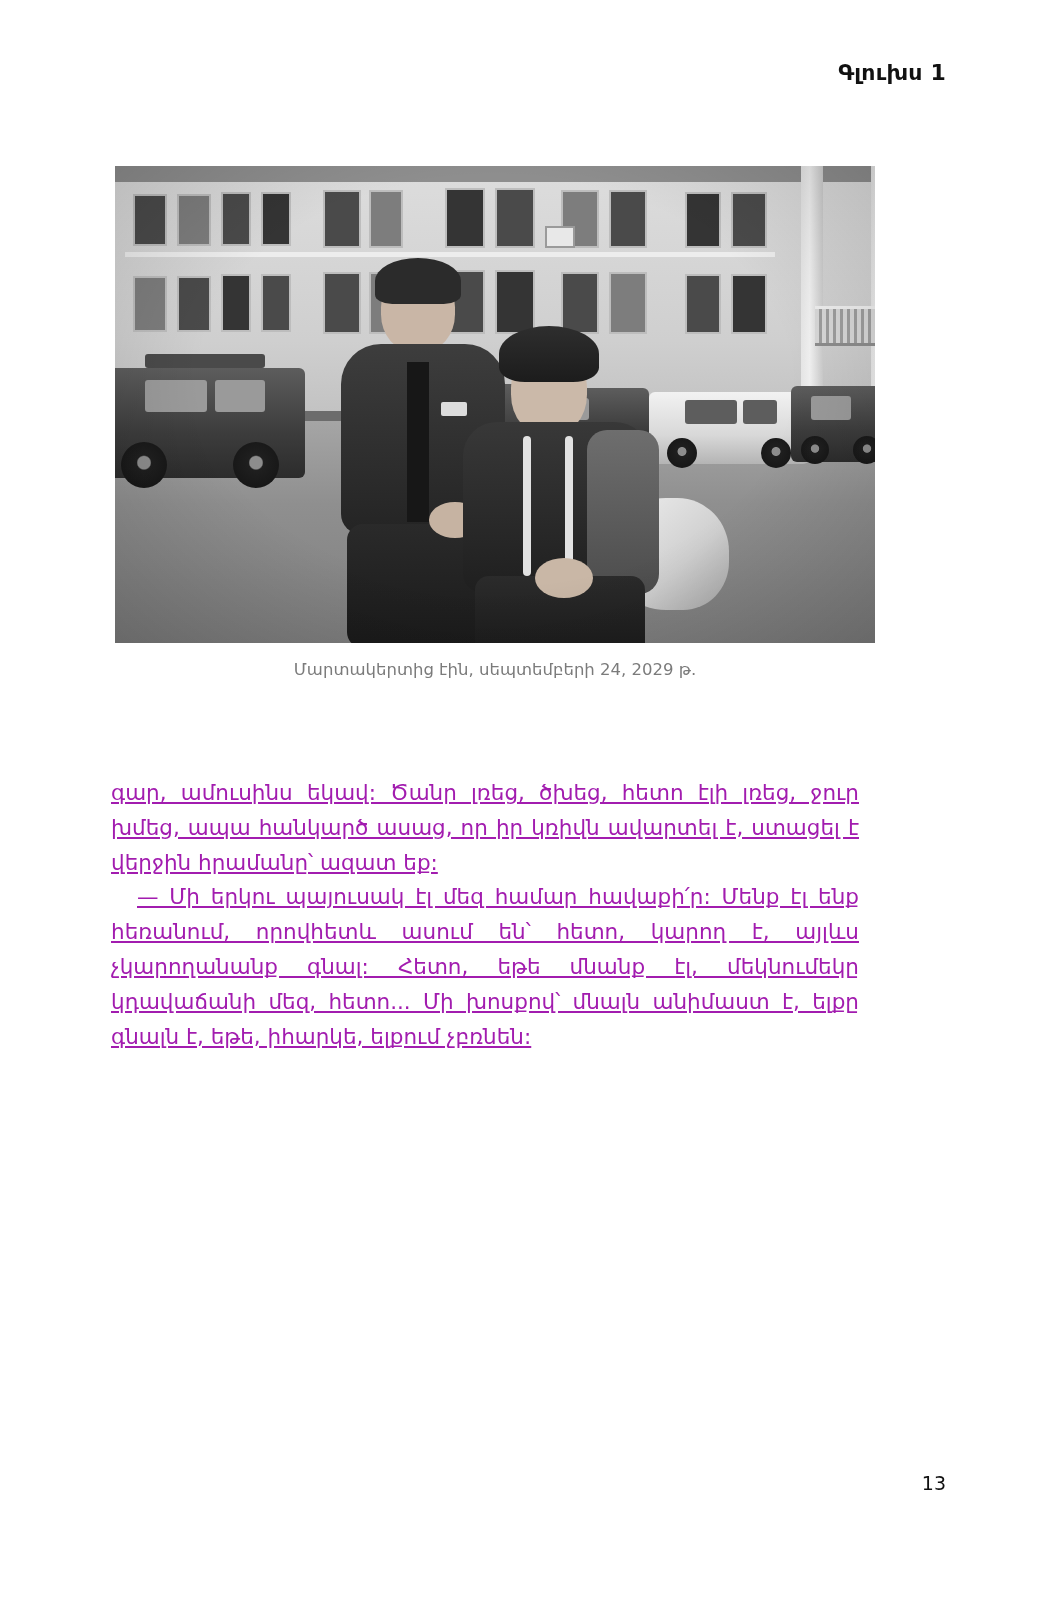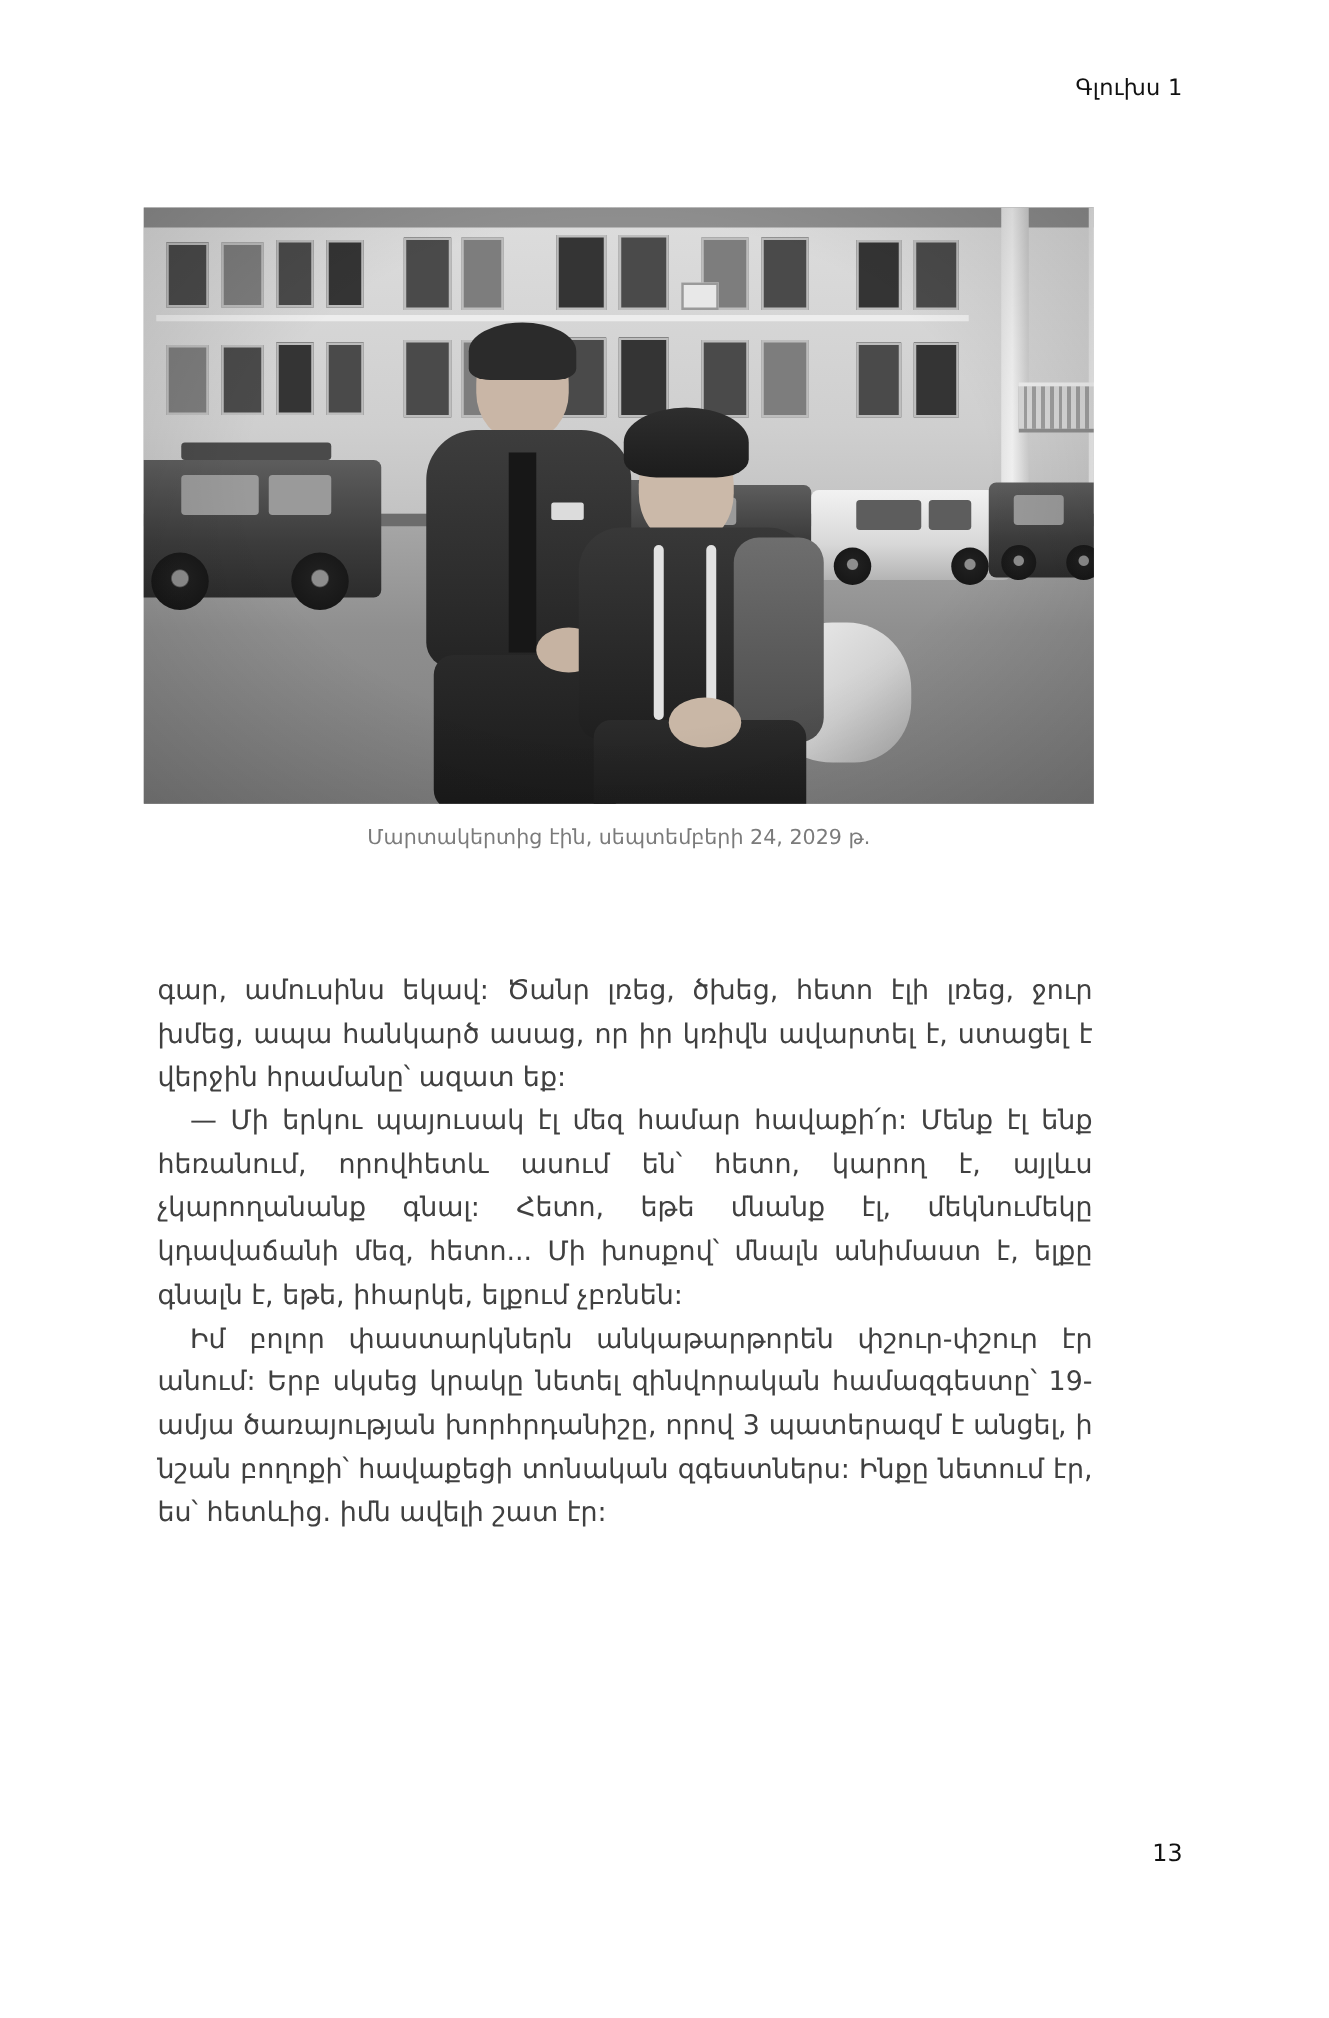--- a/index.html
+++ b/index.html
@@ -18,22 +18,22 @@
   .page {
     position: absolute;
     inset: 0;
     background: #ffffff;
   }
   
   .running-head {
     position: absolute;
     top: 60px;
     right: 117px;
-    font-size: 18px;
-    font-weight: normal;
+    font-size: 22px;
+    font-weight: bold;
     letter-spacing: 0.2px;
     color: #111111;
   }
   
   .figure {
     position: absolute;
     top: 166px;
     left: 115px;
     width: 760px;
   }
@@ -48,27 +48,28 @@
     margin-top: 14px;
     text-align: center;
     font-size: 16.5px;
     line-height: 1.55;
     color: #7b7b7b;
   }
   
   .body-text {
     position: absolute;
     top: 776px;
-    left: 126px;
+    left: 111px;
     width: 748px;
     font-size: 21.5px;
     line-height: 1.62;
-    color: #404040;
+    color: #a21caf;
     text-align: justify;
     text-justify: inter-word;
+    text-decoration: underline;
   }
   .body-text p {
     margin: 0;
   }
   .body-text p.indent {
     text-indent: 26px;
   }
   .page-number {
     position: absolute;
     bottom: 120px;
@@ -288,18 +289,17 @@
     </div>
 
     <div class="figure-caption">
       <div>Մարտակերտից էին, սեպտեմբերի 24, 2029 թ.</div>
     </div>
   </div>
 
   <div class="body-text">
     <p>գար, ամուսինս եկավ: Ծանր լռեց, ծխեց, հետո էլի լռեց, ջուր խմեց, ապա հանկարծ ասաց, որ իր կռիվն ավարտել է, ստացել է վերջին հրամանը՝ ազատ եք:</p>
     <p class="indent">— Մի երկու պայուսակ էլ մեզ համար հավաքի՛ր: Մենք էլ ենք հեռանում, որովհետև ասում են՝ հետո, կարող է, այլևս չկարողանանք գնալ: Հետո, եթե մնանք էլ, մեկնումեկը կդավաճանի մեզ, հետո... Մի խոսքով՝ մնալն անիմաստ է, ելքը գնալն է, եթե, իհարկե, ելքում չբռնեն:</p>
-    <p class="indent">Իմ բոլոր փաստարկներն անկաթարթորեն փշուր-փշուր էր անում: Երբ սկսեց կրակը նետել զինվորական համազգեստը՝ 19-ամյա ծառայության խորհրդանիշը, որով 3 պատերազմ է անցել, ի նշան բողոքի՝ հավաքեցի տոնական զգեստներս: Ինքը նետում էր, ես՝ հետևից. իմն ավելի շատ էր:</p>
   </div>
 
   <div class="page-number">13</div>
 
 </div>
 
 </body></html>

